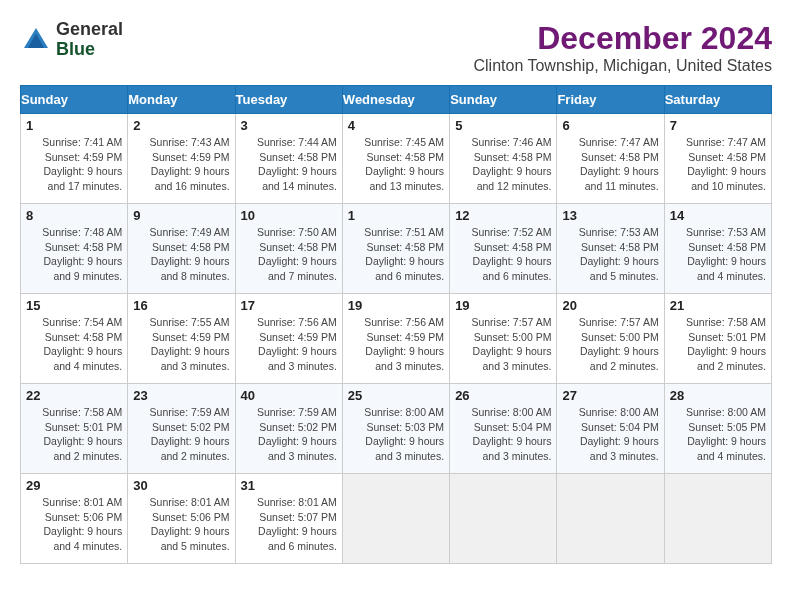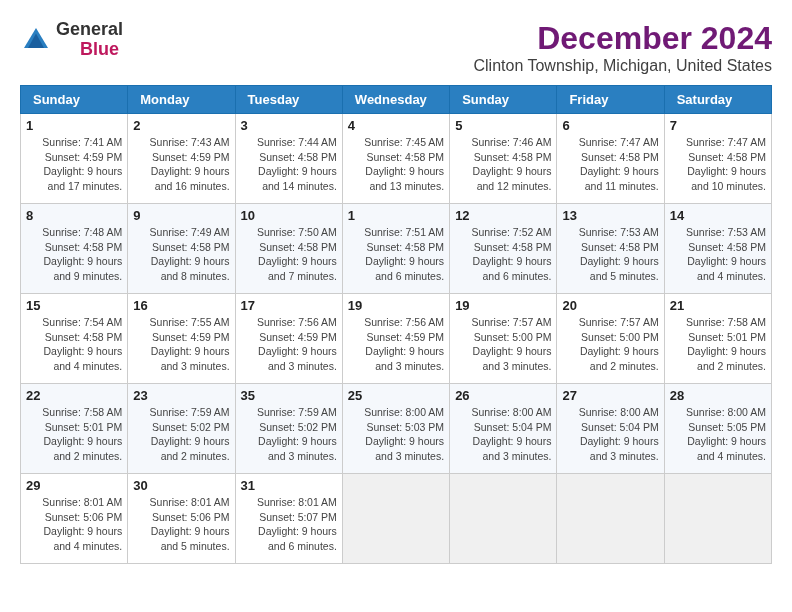--- a/index.html
+++ b/index.html
@@ -21,21 +21,21 @@
       align-items: center;
       gap: 4px;
       justify-content: space-between;
     }
     .logo-text {
       font-size: 18px;
       font-weight: bold;
       line-height: 1.1;
     }
     .logo-text .general { color: #333; }
-    .logo-text .blue { color: #be185d; margin-left: 24px; }
+    .logo-text .blue { color: #14532d; }
     .logo-icon {
       width: 32px;
       height: 32px;
     }
     .title-area {
       text-align: right;
     }
     .month-title {
       font-size: 32px;
       font-weight: bold;
@@ -46,21 +46,21 @@
       color: #404040;
     }
     .calendar {
       width: 100%;
       border-collapse: collapse;
       font-size: 11px;
     }
     .calendar th {
       background: #2a7fc1;
       color: #fff;
-      padding: 6px 12px;
+      padding: 6px 0;
       text-align: left;
       font-size: 13px;
       font-weight: bold;
       border: 1px solid #1a6faf;
     }
     .calendar td {
       border: 1px solid #ccc;
       padding: 4px 5px;
       vertical-align: top;
       width: 107px;
@@ -305,21 +305,21 @@
       </td>
         <td>
         <span class="day-num">23</span>
         <div class="day-info">
           Sunrise: 7:59 AM<br>
           Sunset: 5:02 PM<br>
           Daylight: 9 hours and 2 minutes.
         </div>
       </td>
         <td>
-        <span class="day-num">35</span>
+        <span class="day-num">40</span>
         <div class="day-info">
           Sunrise: 7:59 AM<br>
           Sunset: 5:02 PM<br>
           Daylight: 9 hours and 3 minutes.
         </div>
       </td>
         <td>
         <span class="day-num">25</span>
         <div class="day-info">
           Sunrise: 8:00 AM<br>

